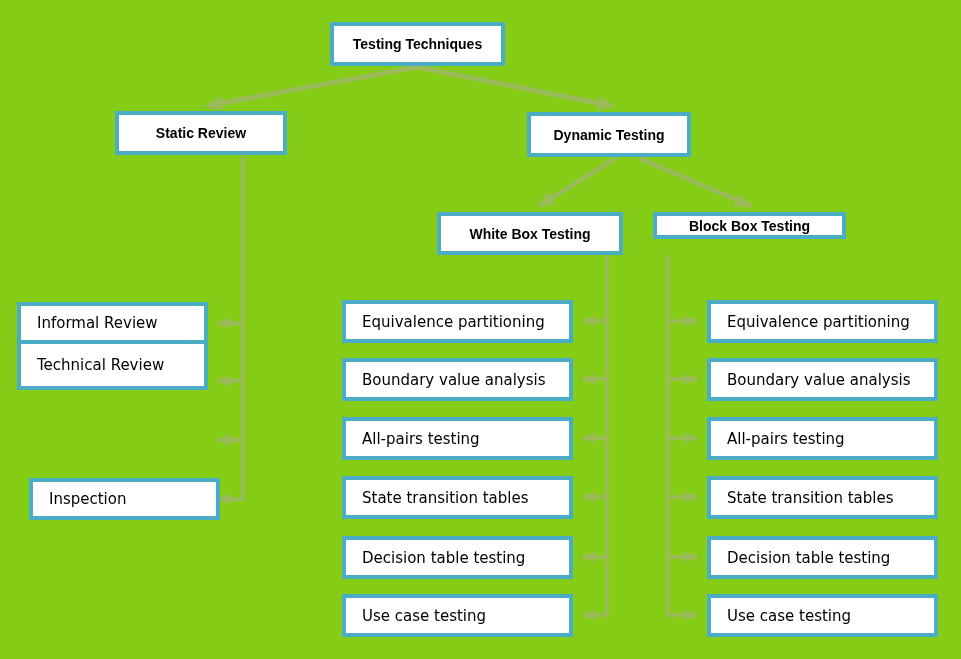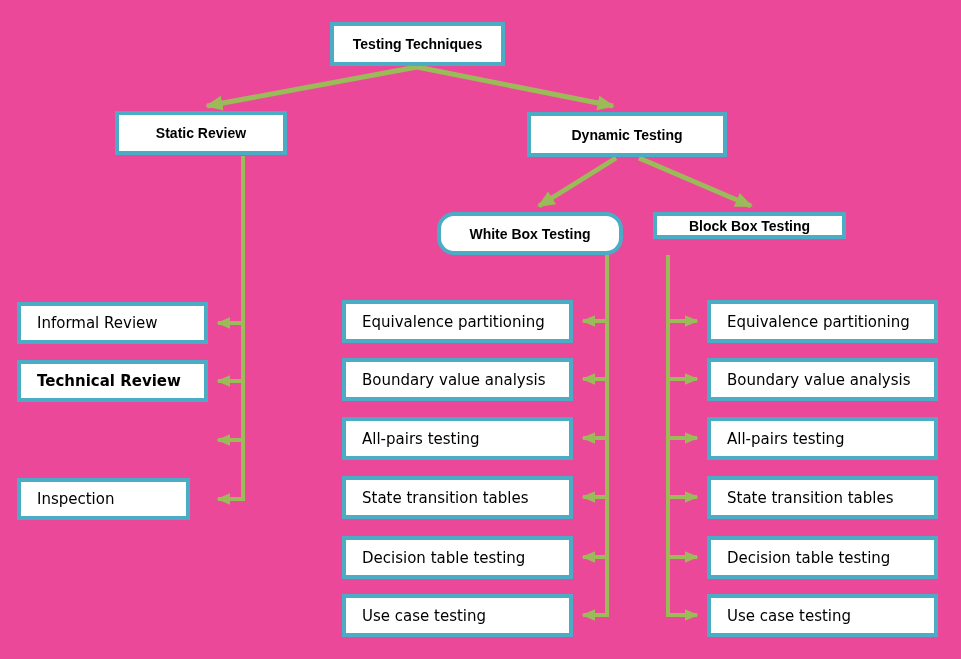--- a/index.html
+++ b/index.html
@@ -4,21 +4,21 @@
 <style>
   html, body {
     margin: 0;
     padding: 0;
     background: #ffffff;
   }
   #canvas {
     position: relative;
     width: 961px;
     height: 659px;
-    background: #ec4899;
+    background: #84cc16;
     overflow: hidden;
   }
   #connectors {
     position: absolute;
     top: 0;
     left: 0;
     width: 961px;
     height: 659px;
   }
   .node {
@@ -38,28 +38,28 @@
     font-size: 14px;
   }
   .leaf {
     font-family: "DejaVu Sans", sans-serif;
     font-size: 15px;
     padding-left: 16px;
   }
   
   .n-root     { left: 330px; top: 22px;  width: 175px; height: 44px; }
   .n-static   { left: 115px; top: 111px; width: 172px; height: 44px; }
-  .n-dynamic  { left: 527px; top: 112px; width: 200px; height: 45px; }
-  .n-whitebox { left: 437px; top: 212px; width: 186px; height: 43px; border-radius: 17px; }
+  .n-dynamic  { left: 527px; top: 112px; width: 164px; height: 45px; }
+  .n-whitebox { left: 437px; top: 212px; width: 186px; height: 43px; }
   .n-blackbox { left: 653px; top: 212px; width: 193px; height: 27px; }
   
   .n-l0 { left: 17px; top: 302px; width: 191px; height: 42px; }
-  .n-l1 { left: 17px; top: 360px; width: 191px; height: 42px; font-weight: bold; }
+  .n-l1 { left: 17px; top: 340px; width: 191px; height: 50px; }
   .n-l2 { left: 17px; top: 419px; width: 191px; height: 42px; }
-  .n-l3 { left: 17px; top: 478px; width: 173px; height: 42px; }
+  .n-l3 { left: 29px; top: 478px; width: 191px; height: 42px; }
   
   .n-m0 { left: 342px; top: 300px; width: 231px; height: 43px; }
   .n-m1 { left: 342px; top: 358px; width: 231px; height: 43px; }
   .n-m2 { left: 342px; top: 417px; width: 231px; height: 43px; }
   .n-m3 { left: 342px; top: 476px; width: 231px; height: 43px; }
   .n-m4 { left: 342px; top: 536px; width: 231px; height: 43px; }
   .n-m5 { left: 342px; top: 594px; width: 231px; height: 43px; }
   
   .n-r0 { left: 707px; top: 300px; width: 231px; height: 43px; }
   .n-r1 { left: 707px; top: 358px; width: 231px; height: 43px; }

